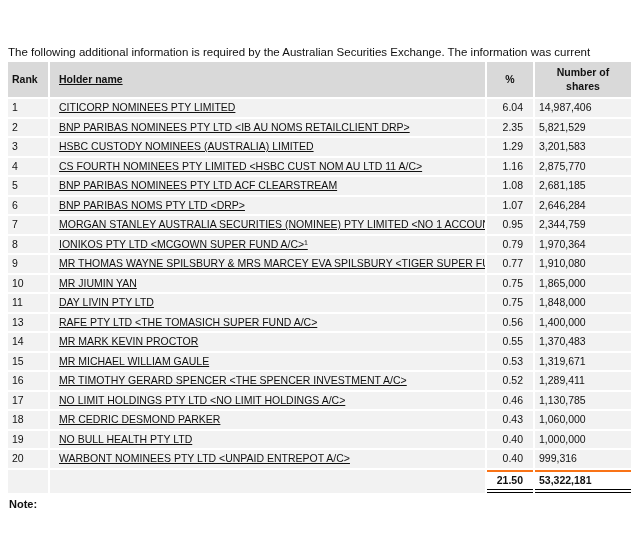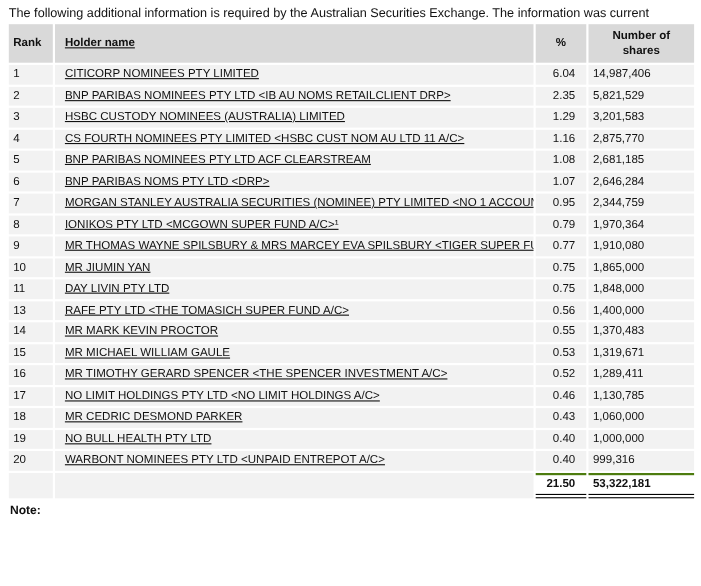--- a/index.html
+++ b/index.html
@@ -8,21 +8,21 @@
     width: 637px;
     height: 533px;
     background: #ffffff;
     font-family: "Liberation Sans", sans-serif;
     color: #000000;
     overflow: hidden;
   }
   .page { padding: 5px 7px 0 8px; }
 
   .intro { margin: 0; font-size: 11.5px; line-height: 15px; color: #111111; }
-  .intro .line { display: block; }
+  .intro .line { display: block; margin-top: 40px; }
 
   .section-heading {
     font-size: 11.5px;
     font-weight: bold;
     margin: 16px 0 3px 0;
     color: #111111;
   }
 
   table.tbl {
     border-collapse: separate;
@@ -57,21 +57,21 @@
   th.col-pct  { text-align: center; }
   td.col-pct  { text-align: right; padding-right: 10px; }
   .col-shares { width: 96px; }
   th.col-shares { text-align: center; }
   td.col-shares { text-align: left; padding-right: 6px; }
 
   tr.total-row td { font-weight: bold; }
   tr.total-row td.total-blank { background: #f2f2f2; }
   tr.total-row td.total-num {
     background: #ffffff;
-    border-top: 2px solid #4d7c0f;
+    border-top: 2px solid #f97316;
     border-bottom: 4px double #000000;
   }
 
   .note-label {
     font-size: 11px;
     font-weight: bold;
     margin: 3px 0 0 1px;
     color: #111111;
   }
 </style>

